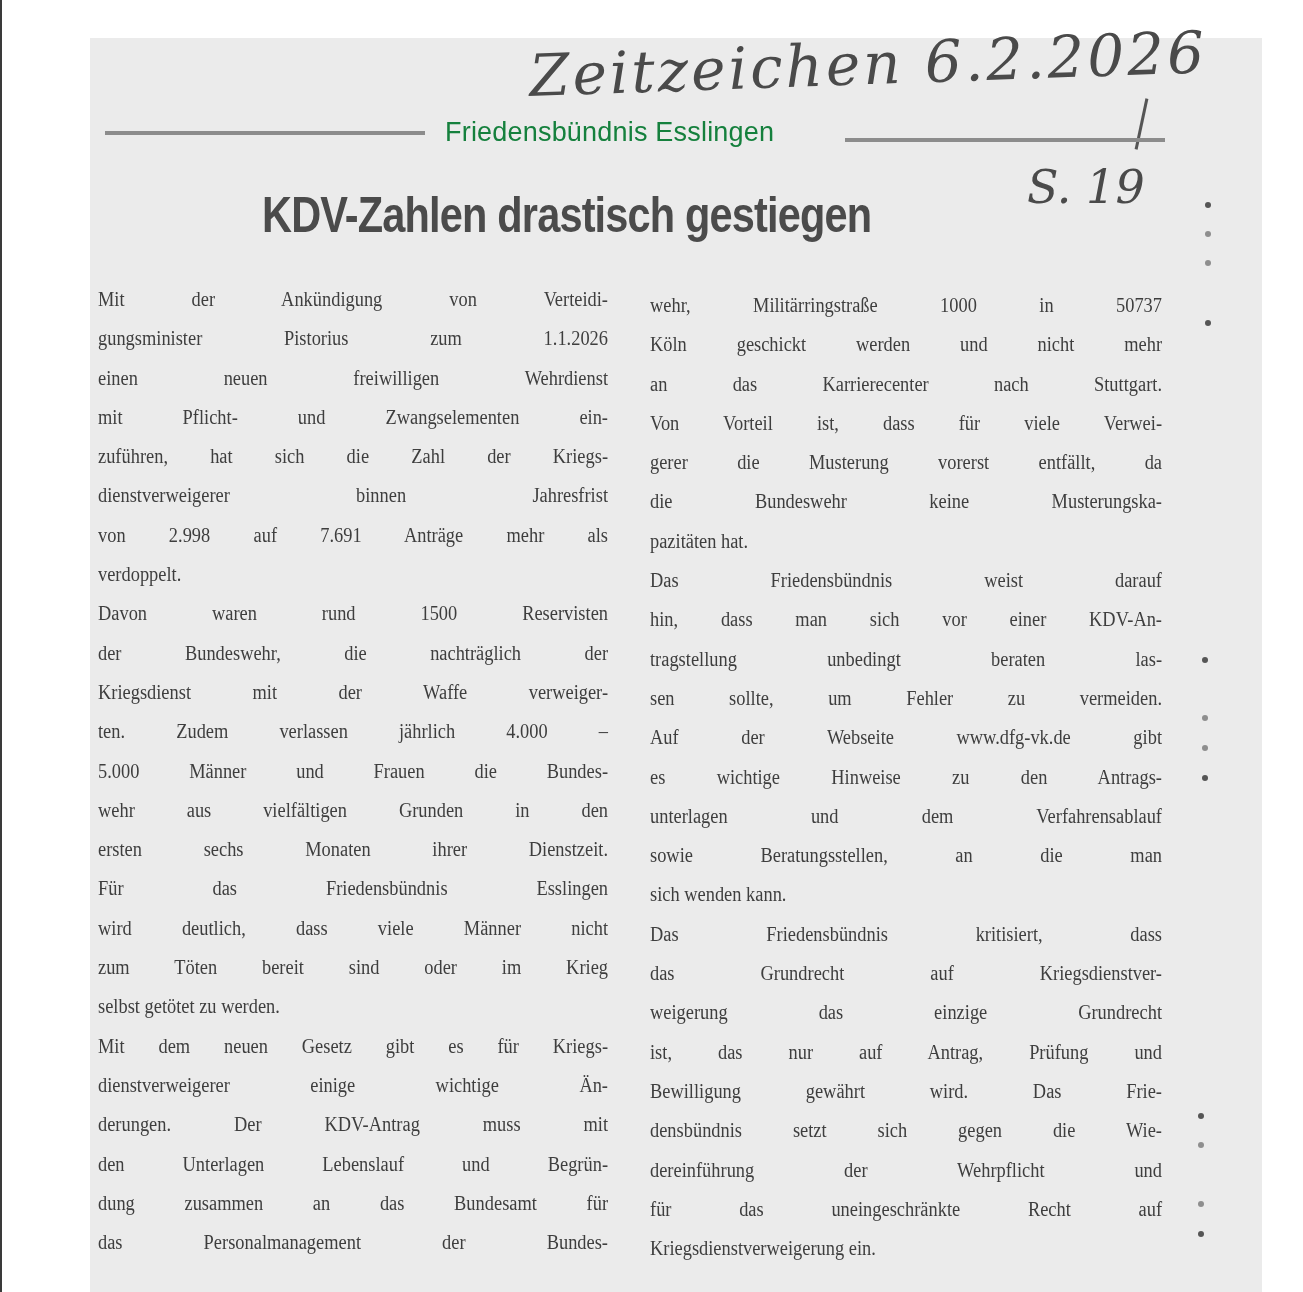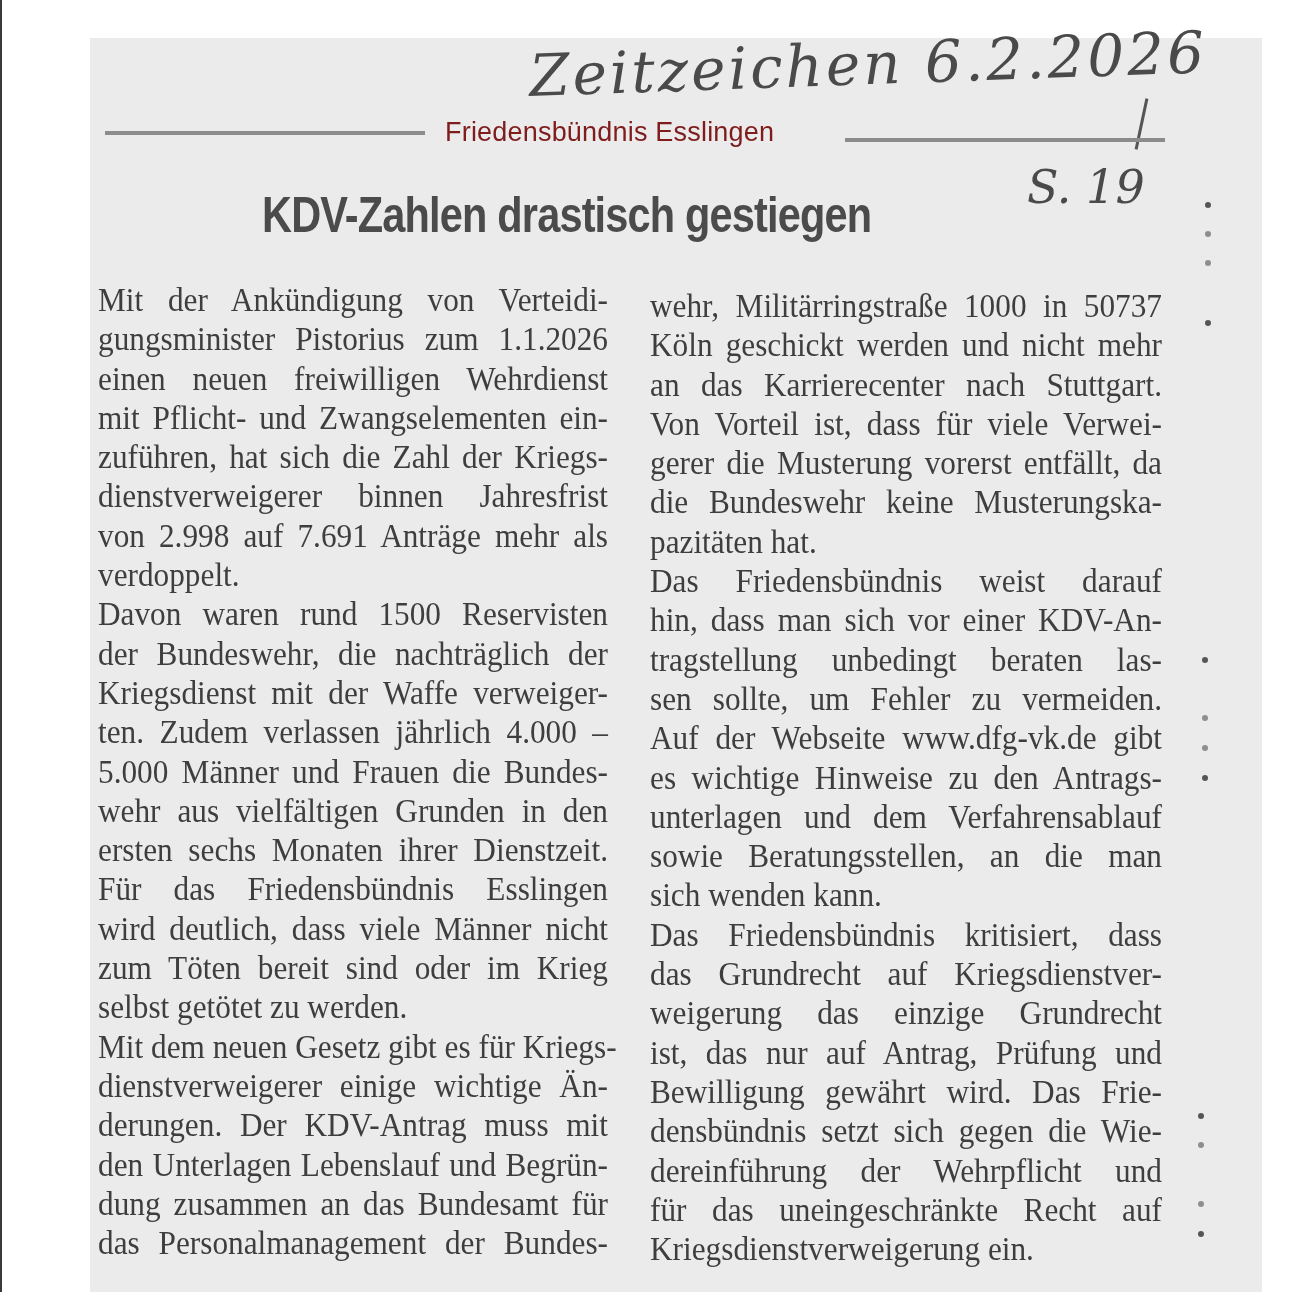--- a/index.html
+++ b/index.html
@@ -12,38 +12,38 @@
   }
   .paper {
     position: absolute; left: 90px; top: 38px; width: 1172px; height: 1254px;
     background: #ebebeb;
   }
   .rule {
     position: absolute; height: 4px; background: #8c8c8c;
   }
   .kicker {
     position: absolute; left: 445px; top: 117px;
-    font-family: "Liberation Sans", sans-serif; font-size: 27px; color: #7f1d1d;
+    font-family: "Liberation Sans", sans-serif; font-size: 27px; color: #15803d;
     letter-spacing: 0.2px; white-space: nowrap;
   }
   .headline {
     position: absolute; left: 262px; top: 186px;
     font-family: "Liberation Sans", sans-serif; font-weight: bold; font-size: 50px;
     color: #4b4b4b; white-space: nowrap; letter-spacing: -1px;
     transform: scaleX(0.83); transform-origin: left top;
   }
   .handwriting {
     position: absolute; font-family: "DejaVu Serif", serif; font-style: italic;
     color: #4a4a4a; white-space: nowrap;
   }
   .hw-date { left: 528px; top: 42px; font-size: 58px; transform: rotate(-2deg); transform-origin: left top; letter-spacing: 3px; }
   .hw-page { left: 1020px; top: 160px; font-size: 46px; margin-left: 7px; }
   .hw-stroke { position: absolute; left: 1140px; top: 98px; width: 3px; height: 52px; background: #555; transform: rotate(12deg); }
   .column {
-    position: absolute; font-family: "Liberation Serif", serif; font-size: 34px;
+    position: absolute; font-family: "Liberation Serif", serif; font-size: 20px;
     color: #3e3e3e;
   }
   .col-left { left: 98px; top: 280px; width: 510px; }
   .col-right { left: 650px; top: 286px; width: 512px; }
   .line {
     height: 39.3px; line-height: 39.3px; white-space: nowrap;
     text-align: justify; text-align-last: justify; overflow: visible;
     transform: scaleX(0.92); transform-origin: left center; width: 108.7%;
   }
   .line.last { text-align-last: left; }

